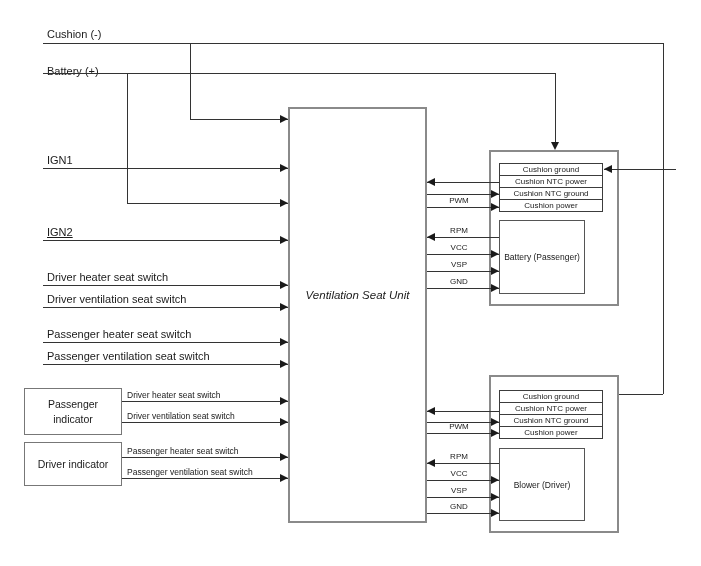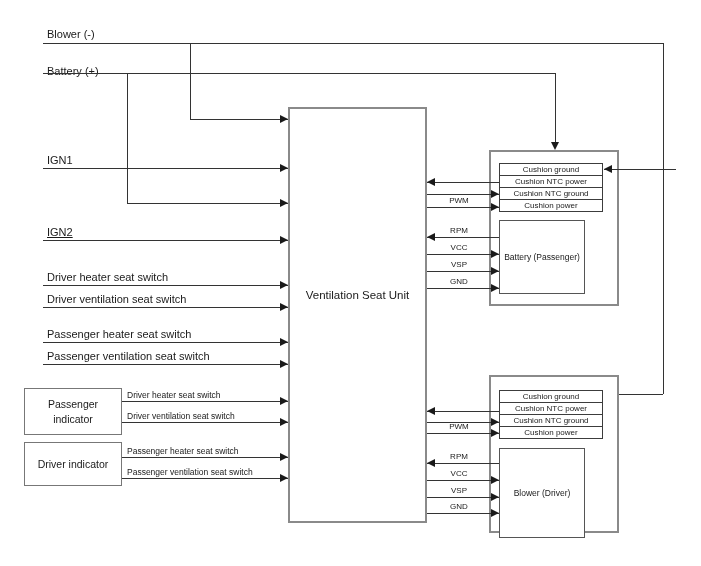--- a/index.html
+++ b/index.html
@@ -16,28 +16,28 @@
   .lbl-sm{position:absolute;font-size:8.5px;white-space:nowrap;}
   .sig{position:absolute;left:427px;width:64px;font-size:8px;text-align:center;white-space:nowrap;}
   .box{position:absolute;background:#ffffff;border:2px solid #8a8a8a;box-sizing:border-box;}
   .box-thin{position:absolute;background:#ffffff;border:1px solid #777777;box-sizing:border-box;}
   .ind-box{display:flex;align-items:center;justify-content:center;text-align:center;font-size:10.5px;white-space:pre-line;line-height:1.4;}
   .blower{display:flex;align-items:center;justify-content:center;font-size:8.5px;text-align:center;border:1px solid #555555;}
   .pins{position:absolute;width:104px;}
   .pin-row{height:13px;margin-top:-1px;border:1px solid #3c3c3c;box-sizing:border-box;
     font-size:8px;line-height:11px;text-align:center;background:#ffffff;white-space:nowrap;}
   .pin-row:first-child{margin-top:0;}
-  .unit-label{position:absolute;left:288px;top:289px;width:139px;text-align:center;font-size:11.5px;}
+  .unit-label{position:absolute;left:288px;top:289px;width:139px;text-align:center;font-size:11.5px;font-style:italic;}
 </style>
 </head>
 <body>
 
 <div class="canvas">
 
-  <div class="lbl" style="left:47px;top:28px;">Blower (-)</div>
+  <div class="lbl" style="left:47px;top:28px;">Cushion (-)</div>
   <div class="hline" style="left:43px;top:43px;width:620px;"></div>
 
   <div class="lbl" style="left:47px;top:65px;">Battery (+)</div>
   <div class="hline" style="left:43px;top:73px;width:512px;"></div>
 
   <div class="vline" style="left:663px;top:43px;height:351px;"></div>
   <div class="hline" style="left:603px;top:394px;width:60px;"></div>
 
   <div class="vline" style="left:555px;top:73px;height:70px;"></div>
   <div class="arrow-d" style="left:551px;top:142px;"></div>
@@ -141,21 +141,21 @@
   <div class="hline" style="left:427px;top:288px;width:72px;"></div>
   <div class="arrow-r" style="left:491px;top:284px;"></div>
 
   <div class="box" style="left:489px;top:375px;width:130px;height:158px;"></div>
   <div class="pins" style="left:499px;top:390px;">
     <div class="pin-row">Cushion ground</div>
     <div class="pin-row">Cushion NTC power</div>
     <div class="pin-row">Cushion NTC ground</div>
     <div class="pin-row">Cushion power</div>
   </div>
-  <div class="box-thin blower" style="left:499px;top:448px;width:86px;height:90px;">
+  <div class="box-thin blower" style="left:499px;top:448px;width:86px;height:73px;">
     <span>Blower (Driver)</span>
   </div>
 
   <div class="hline" style="left:427px;top:411px;width:72px;"></div>
   <div class="arrow-l" style="left:427px;top:407px;"></div>
 
   <div class="hline" style="left:427px;top:422px;width:72px;"></div>
   <div class="arrow-r" style="left:491px;top:418px;"></div>
 
   <div class="sig" style="top:422px;">PWM</div>

